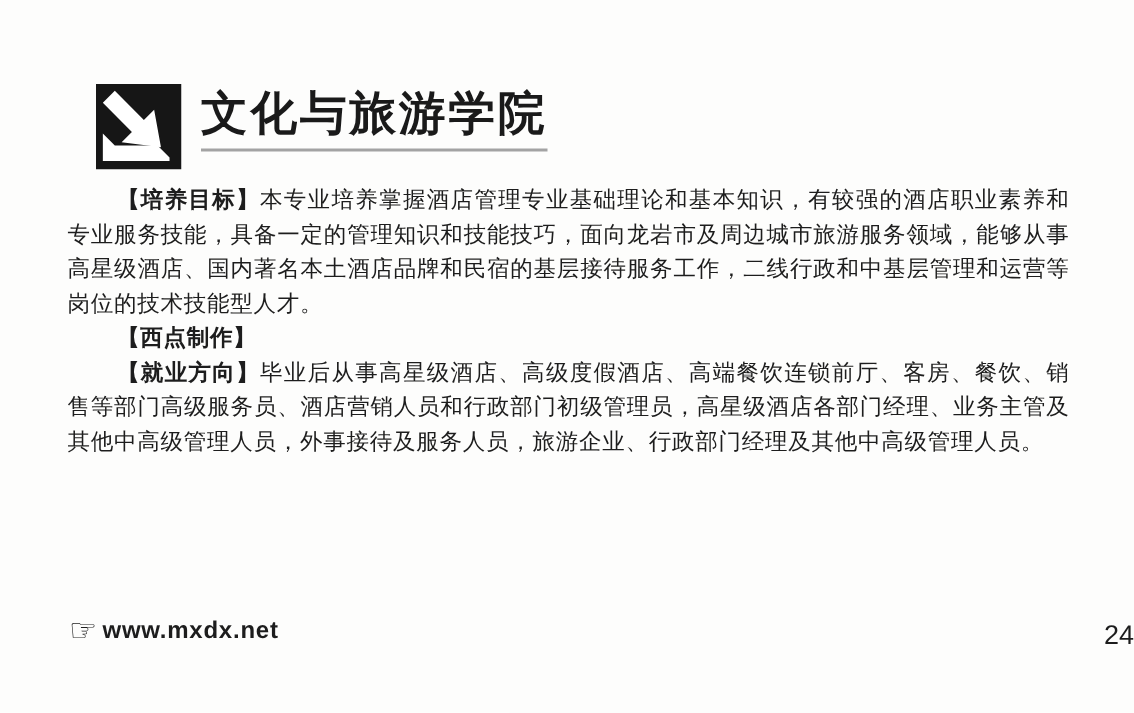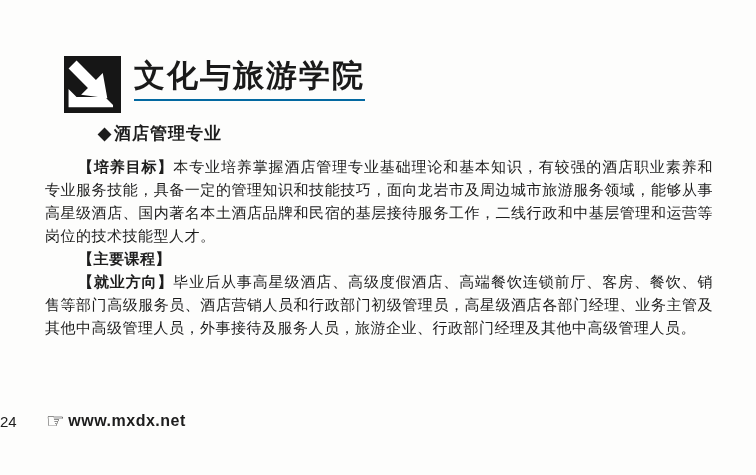--- a/index.html
+++ b/index.html
@@ -23,21 +23,21 @@
   .logo-box { width:57px; height:57px; display:block; flex:0 0 auto; }
   .college-title {
     margin-left:13px; margin-top:2px;
     font-family:"Liberation Serif", serif;
     font-weight:bold;
     font-size:31px;
     line-height:1.15;
     letter-spacing:2px;
     color:#1a1a1a;
     padding-bottom:5px;
-    border-bottom:2px solid #0369a1;
+    border-bottom:2px solid #a3a3a3;
     white-space:nowrap;
   }
   
   .content {
     position:absolute; left:45px; top:122px; width:668px;
   }
   .section-title {
     font-size:17px; font-weight:bold;
     margin-left:53px; margin-bottom:10px;
     letter-spacing:1px;
@@ -60,48 +60,45 @@
     letter-spacing:0.5px;
   }
   .hand-icon {
     font-weight:normal;
     font-size:21px;
     line-height:1;
     margin-right:3px;
   }
   .page-number {
     position:absolute; top:413px; left:0; width:100%;
-    text-align:left;
-    font-size:15px;
+    text-align:right;
+    font-size:18px;
   }
 </style>
 </head>
 <body>
 
 <div class="page">
 
   <div class="header">
     <span class="logo-box">
       <svg viewBox="0 0 100 100" width="57" height="57" aria-hidden="true">
         <rect x="0" y="0" width="100" height="100" fill="#161616"></rect>
         <polygon fill="#ffffff" points="22,8 56,42 68,30 76,74 30,68 42,56 8,22"></polygon>
         <polygon fill="#ffffff" points="8,58 22,72 72,72 86,86 86,90 8,90"></polygon>
       </svg>
     </span>
     <h1 class="college-title">文化与旅游学院</h1>
   </div>
 
   <div class="content">
-    <div class="section-title">
-      <span class="bullet">◆</span><span>酒店管理专业</span>
-    </div>
 
     <div class="body-text">
       <p><span class="p-label">【培养目标】</span><span>本专业培养掌握酒店管理专业基础理论和基本知识，有较强的酒店职业素养和专业服务技能，具备一定的管理知识和技能技巧，面向龙岩市及周边城市旅游服务领域，能够从事高星级酒店、国内著名本土酒店品牌和民宿的基层接待服务工作，二线行政和中基层管理和运营等岗位的技术技能型人才。</span></p>
-      <p><span class="p-label">【主要课程】</span><span></span></p>
+      <p><span class="p-label">【西点制作】</span><span></span></p>
       <p><span class="p-label">【就业方向】</span><span>毕业后从事高星级酒店、高级度假酒店、高端餐饮连锁前厅、客房、餐饮、销售等部门高级服务员、酒店营销人员和行政部门初级管理员，高星级酒店各部门经理、业务主管及其他中高级管理人员，外事接待及服务人员，旅游企业、行政部门经理及其他中高级管理人员。</span></p>
     </div>
   </div>
 
   <div class="footer-site">
     <span class="hand-icon">☞</span>
     <span>www.mxdx.net</span>
   </div>
   <div class="page-number">24</div>
 

